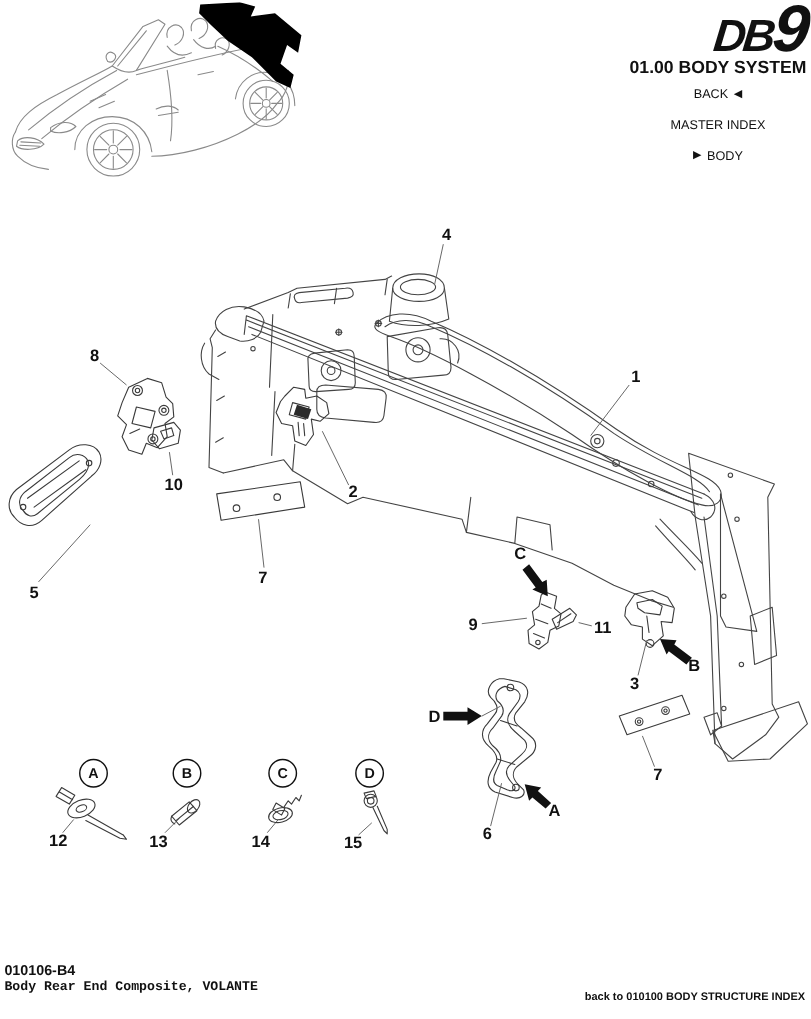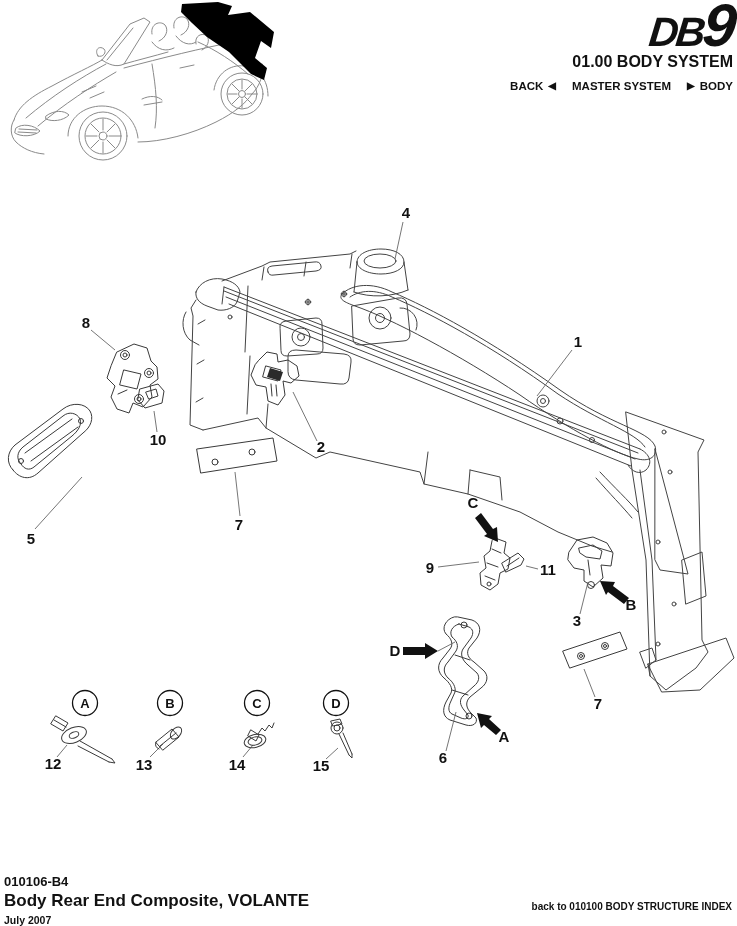--- a/index.html
+++ b/index.html
@@ -8,28 +8,28 @@
   svg{display:block;}
   .car-inset{position:absolute;left:2px;top:2px;}
   .diagram{position:absolute;left:0;top:190px;}
   
   .header-right{position:absolute;top:0;right:4px;text-align:right;}
   .logo{font-style:italic;font-weight:bold;line-height:0.85;white-space:nowrap;
         transform:skewX(-6deg);transform-origin:right bottom;}
   .logo-db{font-size:41px;letter-spacing:-3px;}
   .logo-9{font-size:60px;letter-spacing:-1px;}
   .section-title{font-size:16px;font-weight:bold;margin-top:2px;}
-  .nav{margin-top:9px;font-size:11.5px;font-weight:bold;display:flex;gap:16px;
-       justify-content:flex-end;align-items:center;}
+  .nav{margin-top:9px;font-size:11.5px;font-weight:normal;display:flex;gap:16px;
+       justify-content:flex-end;align-items:center;flex-direction:column;}
   .nav-item{cursor:pointer;display:flex;gap:5px;align-items:center;white-space:nowrap;}
   .tri{font-size:10px;line-height:1;}
   
   .footer-left{position:absolute;left:4px;top:874px;line-height:1.25;}
   .doc-code{font-size:13px;font-weight:bold;}
-  .doc-title{font-size:17px;font-weight:bold;}
+  .doc-title{font-size:12px;font-weight:bold;font-family:Liberation Mono, monospace;}
   .doc-date{font-size:10.5px;font-weight:bold;margin-top:2px;}
   .footer-right{position:absolute;right:5px;top:901px;font-size:10px;font-weight:bold;cursor:pointer;}
   
   .callout{font-family:"Liberation Sans",sans-serif;font-size:15px;font-weight:bold;fill:#111;text-anchor:middle;}
   .legend-letter{font-family:"Liberation Sans",sans-serif;font-size:13px;font-weight:bold;fill:#111;text-anchor:middle;}
 </style>
 </head>
 <body>
 
 <div class="page">
@@ -87,21 +87,21 @@
     <div class="logo">
       <span class="logo-db">DB</span><span class="logo-9">9</span>
     </div>
     <div class="section-title">01.00 BODY SYSTEM</div>
     <div class="nav">
       <span class="nav-item">
         <span>BACK</span>
         <span class="tri">◀</span>
       </span>
       <span class="nav-item">
-        <span>MASTER SYSTEM</span>
+        <span>MASTER INDEX</span>
       </span>
       <span class="nav-item">
         <span class="tri">▶</span>
         <span>BODY</span>
       </span>
     </div>
   </div>
 
   <svg class="diagram" width="737" height="610" viewBox="0 190 737 610">
 
@@ -327,17 +327,16 @@
       <text class="callout" x="53" y="769">12</text>
       <text class="callout" x="144" y="770">13</text>
       <text class="callout" x="237" y="770">14</text>
       <text class="callout" x="321" y="771">15</text>
     </g>
   </svg>
 
   <div class="footer-left">
     <div class="doc-code">010106-B4</div>
     <div class="doc-title">Body Rear End Composite, VOLANTE</div>
-    <div class="doc-date">July 2007</div>
   </div>
   <div class="footer-right">back to 010100 BODY STRUCTURE INDEX</div>
 
 </div>
 
 </body></html>

